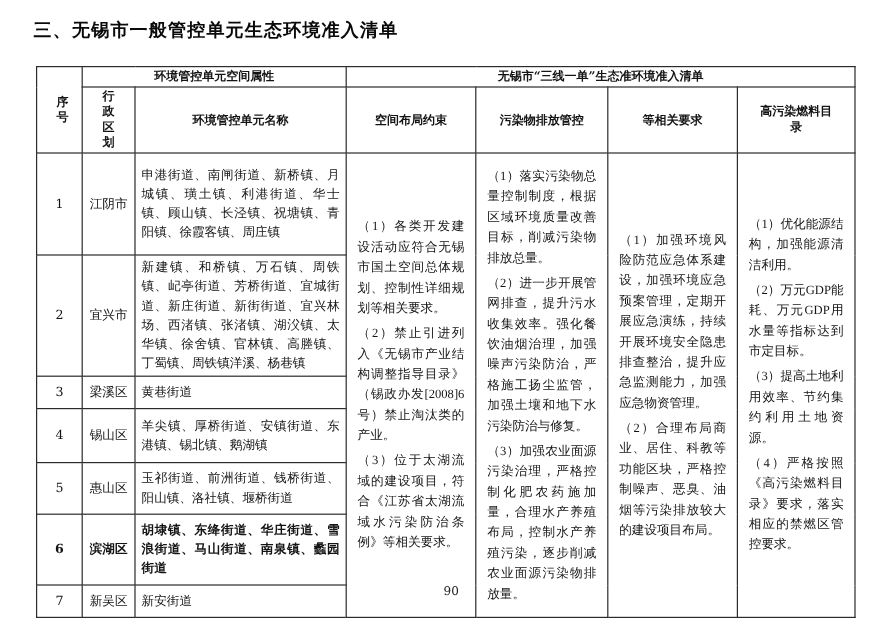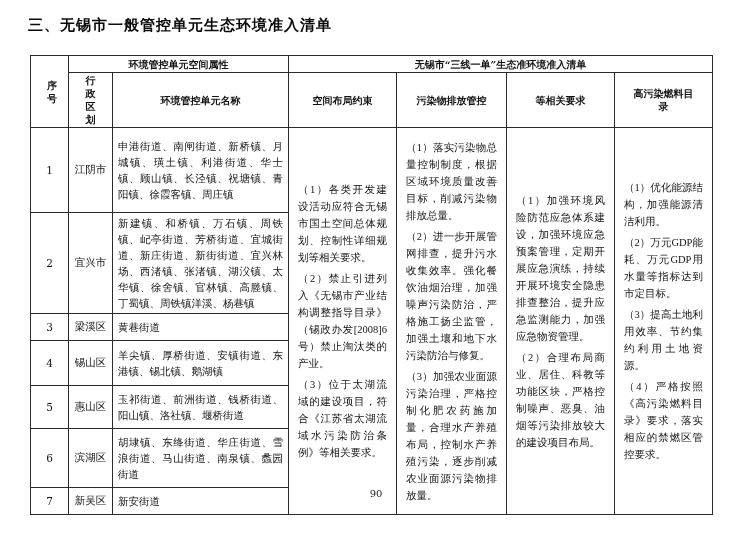--- a/index.html
+++ b/index.html
@@ -37,21 +37,21 @@
   td.c-merged{vertical-align:middle;padding:4px 5px;}
   td.c-merged p{
     margin:4px;font-size:10.5px;line-height:17px;
     text-align:justify;text-justify:inter-character;font-family:Liberation Serif, serif;
   }
   tr.r1 td{height:80px;}
   tr.r2 td{height:94px;margin-top:32px;}
   tr.r3 td{height:22px;}
   tr.r4 td{height:40px;}
   tr.r5 td{height:38px;}
-  tr.r6 td{height:54px;}
+  tr.r6 td{height:54px;font-weight:bold;}
   tr.r7 td{height:22px;}
   .page-number{
     position:absolute;left:0;right:0;top:488px;text-align:center;
     font-size:10px;color:#222;padding-left:14px;
   }
 </style>
 </head>
 <body>
 
 <div class="page">

